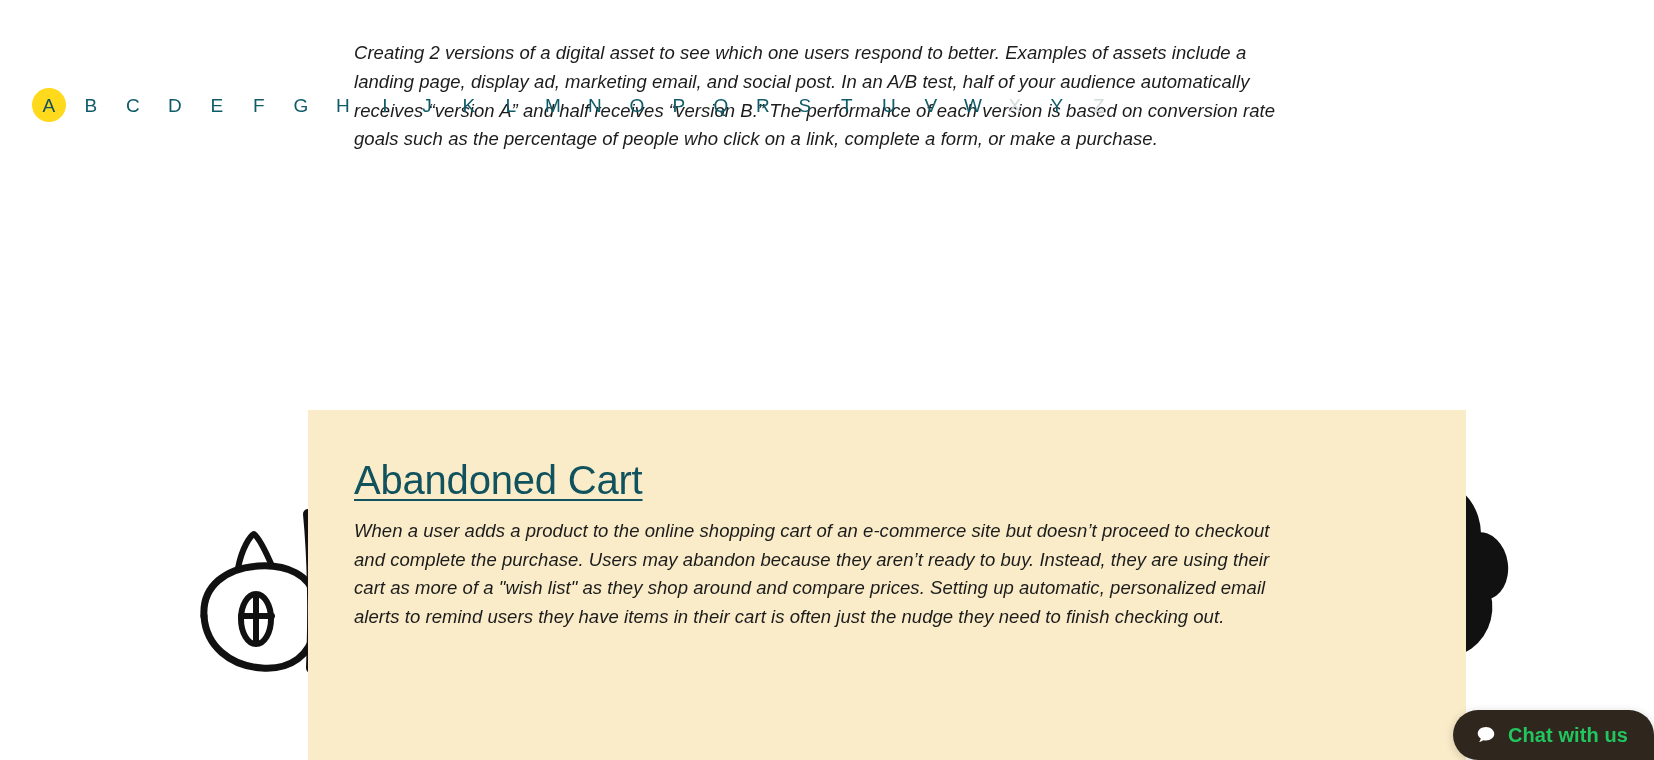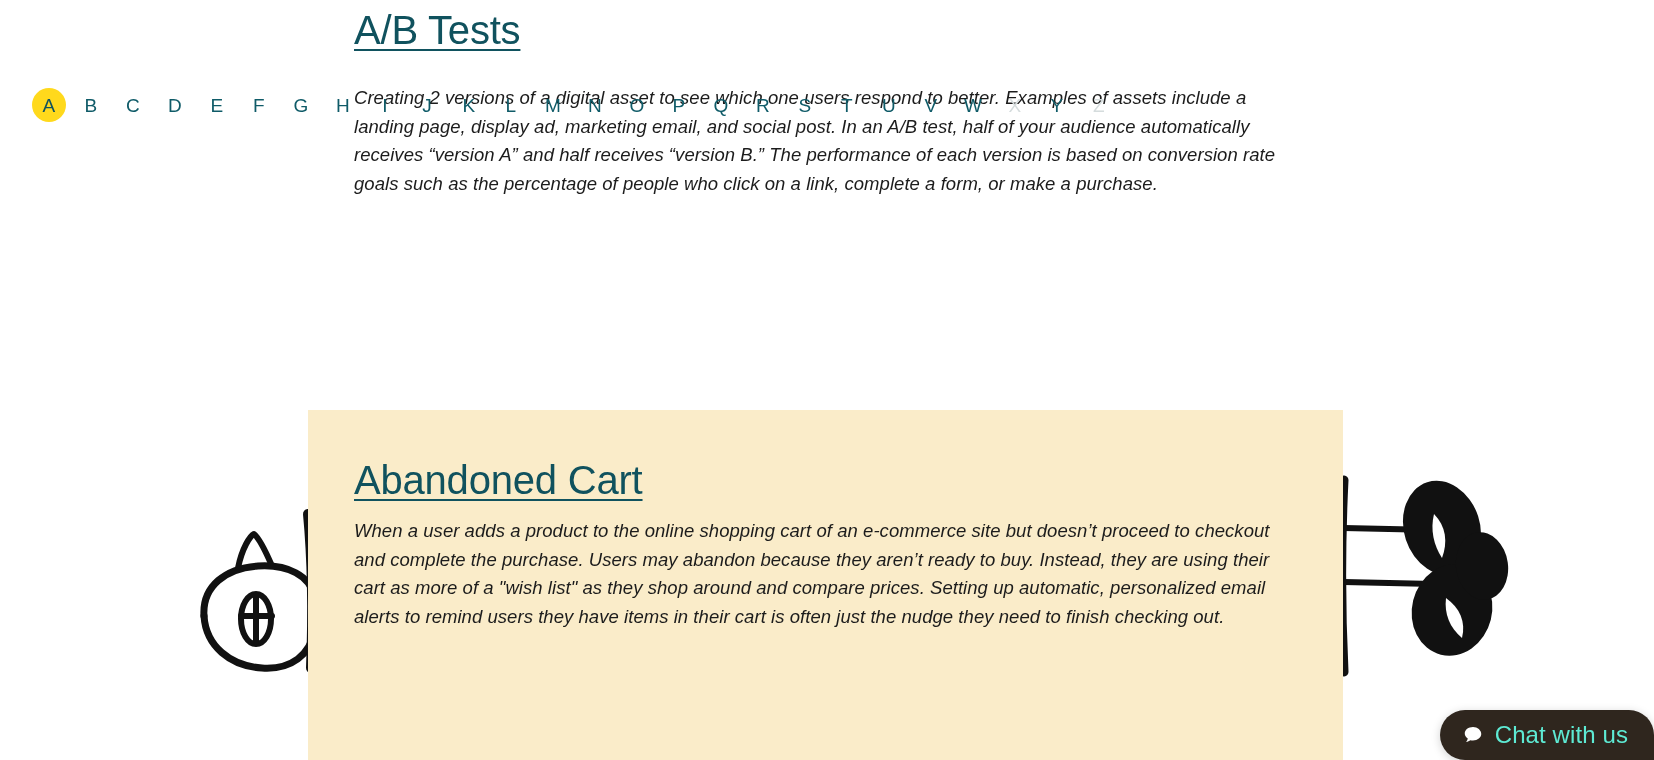--- a/index.html
+++ b/index.html
@@ -107,21 +107,21 @@
     width: 960px;
   }
   #entry-ab .entry-heading { font-size: 40px; }
   #entry-ab .entry-body { margin-top: 31px; }
 
   
   #entry-cart-card {
     position: absolute;
     left: 308px;
     top: 410px;
-    width: 1035px;
+    width: 1158px;
     min-height: 350px;
     background: #faecc9;
   }
   #entry-cart {
     position: absolute;
     left: 46px;
     top: 48px;
     width: 952px;
   }
   #entry-cart .entry-heading { font-size: 40px; }
@@ -146,23 +146,23 @@
     border-top-left-radius: 26px;
     border-bottom-left-radius: 26px;
     border-top-right-radius: 26px;
     display: flex;
     align-items: center;
     gap: 11px;
     cursor: pointer;
     box-shadow: 0 2px 10px rgba(0,0,0,.18);
   }
   #chat-widget .chat-label {
-    color: #5eead4;
-    font-size: 24px;
-    font-weight: normal;
+    color: #22c55e;
+    font-size: 20px;
+    font-weight: bold;
     letter-spacing: .1px;
     white-space: nowrap;
   }
   .chat-bubble-icon {
     width: 22px;
     height: 22px;
     display: block;
   }
 </style>
 </head>
@@ -245,21 +245,20 @@
       <span class="alpha-letter">Y</span>
     </div>
     <div class="alpha-cell is-disabled">
       <span class="alpha-letter">Z</span>
     </div>
   </nav>
 
 <main id="content">
 
   <article id="entry-ab">
-    <h2 class="entry-heading">A/B Tests</h2>
     <p class="entry-body">Creating 2 versions of a digital asset to see which one users respond to better. Examples of assets include a landing page, display ad, marketing email, and social post. In an A/B test, half of your audience automatically receives “version A” and half receives “version B.” The performance of each version is based on conversion rate goals such as the percentage of people who click on a link, complete a form, or make a purchase.</p>
   </article>
 
   <div class="doodle" id="doodle-left">
     <svg viewBox="0 0 130 200" width="130" height="200" aria-hidden="true">
       <g fill="none" stroke="#111111" stroke-linecap="round" stroke-linejoin="round">
         <path d="M8 140 C6 110 30 92 62 90 C92 88 114 100 118 120" stroke-width="7"></path>
         <path d="M8 140 C10 170 34 190 66 192 C96 194 114 178 118 156" stroke-width="7"></path>
         <path d="M42 92 C46 72 54 60 58 58 C63 62 70 76 76 90" stroke-width="6"></path>
         <path d="M112 38 C116 80 117 140 115 192" stroke-width="10"></path>

